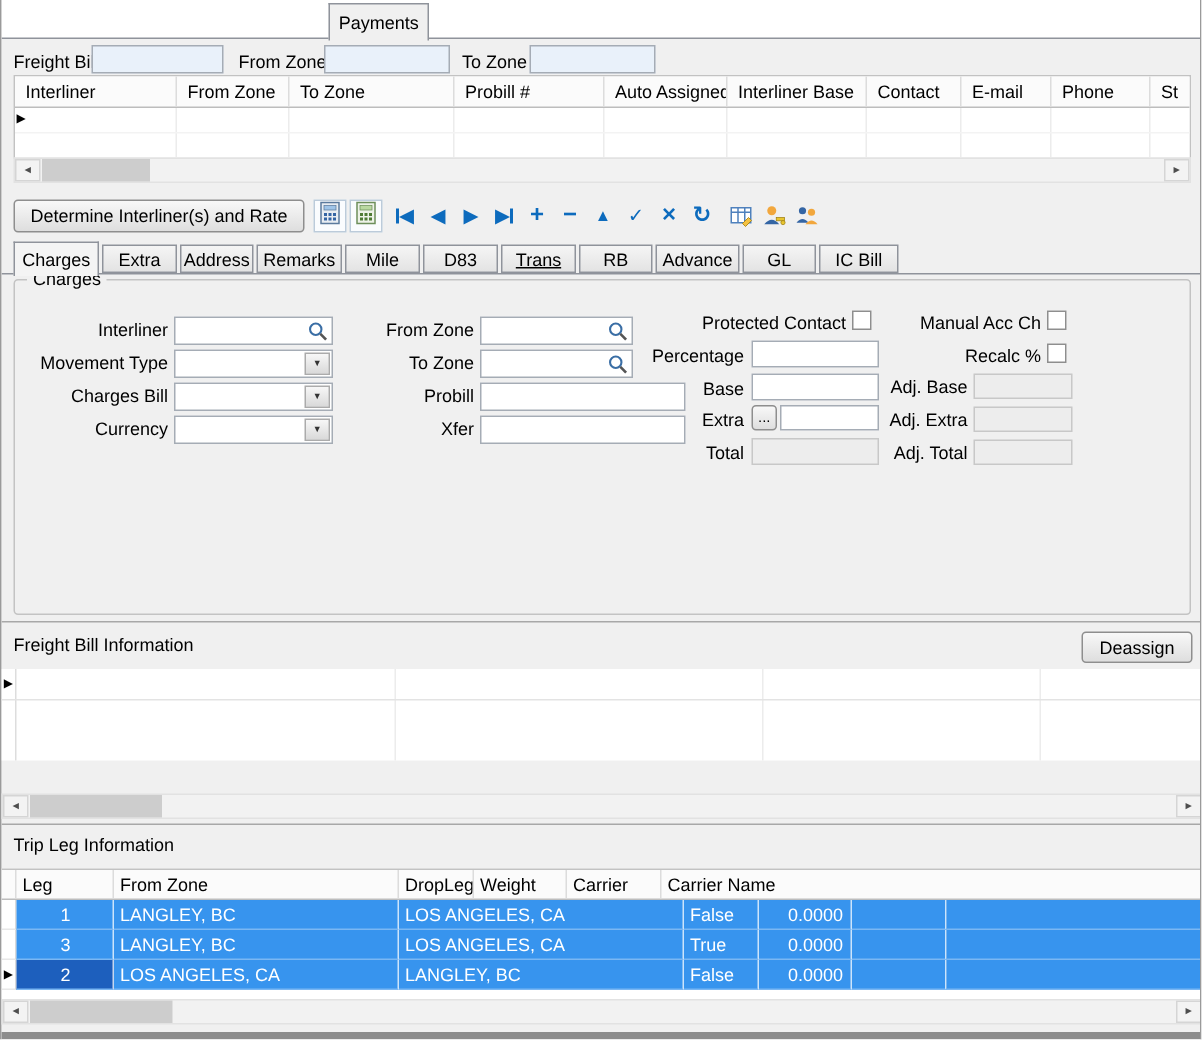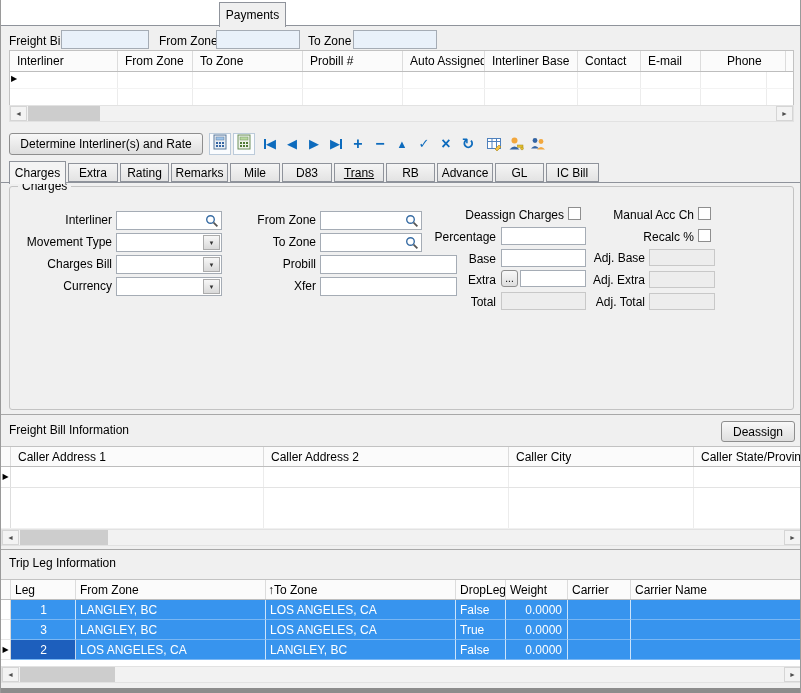--- a/index.html
+++ b/index.html
@@ -76,21 +76,21 @@
     <div class="grid" style="left:8px;top:24px;width:785px;height:56px;">
       <div class="ghead">
         <div class="ghc" style="width:108px;">Interliner</div>
         <div class="ghc" style="width:75px;">From Zone</div>
         <div class="ghc" style="width:110px;">To Zone</div>
         <div class="ghc" style="width:100px;">Probill #</div>
         <div class="ghc" style="width:82px;">Auto Assigned</div>
         <div class="ghc" style="width:93px;">Interliner Base</div>
         <div class="ghc" style="width:63px;">Contact</div>
         <div class="ghc" style="width:60px;">E-mail</div>
-        <div class="ghc" style="width:66px;margin-left:19px;">Phone</div>
+        <div class="ghc" style="width:66px;">Phone</div>
         <div class="ghc" style="flex:1;border-right:none;">St</div>
       </div>
       <div class="gbody" style="height:33px;">
         <div class="gbc" style="width:108px;"></div>
         <div class="gbc" style="width:75px;"></div>
         <div class="gbc" style="width:110px;"></div>
         <div class="gbc" style="width:100px;"></div>
         <div class="gbc" style="width:82px;"></div>
         <div class="gbc" style="width:93px;"></div>
         <div class="gbc" style="width:63px;"></div>
@@ -173,21 +173,21 @@
         <path d="M1 12.5 Q5 7.5 9 12.5 Z" fill="#3465A4"></path>
         <circle cx="11" cy="5.5" r="2.4" fill="#F2A73D"></circle>
         <path d="M7 13.5 Q11 8.5 15 13.5 Z" fill="#F2A73D"></path>
       </svg>
     </div>
 
     <div class="tab-line"></div>
     <div class="tabstrip">
       <div class="tab sel" style="width:57px;"><span>Charges</span></div>
       <div class="tab" style="width:50px;"><span>Extra</span></div>
-      <div class="tab" style="width:49px;"><span>Rating</span></div>
+      <div class="tab" style="width:49px;"><span>Address</span></div>
       <div class="tab" style="width:57px;"><span>Remarks</span></div>
       <div class="tab" style="width:50px;"><span>Mile</span></div>
       <div class="tab" style="width:50px;"><span>D83</span></div>
       <div class="tab" style="width:50px;text-decoration:underline;"><span>Trans</span></div>
       <div class="tab" style="width:49px;"><span>RB</span></div>
       <div class="tab" style="width:56px;"><span>Advance</span></div>
       <div class="tab" style="width:49px;"><span>GL</span></div>
       <div class="tab" style="width:53px;"><span>IC Bill</span></div>
     </div>
 
@@ -238,21 +238,21 @@
           <line x1="8.6" y1="8.6" x2="12.4" y2="12.4" stroke="#555555" stroke-width="1.8"></line>
         </svg>
       </div>
 
       <span class="lbl lbl-r" style="left:240px;top:70px;width:66px;">Probill</span>
       <input class="tb" style="left: 310px; top: 68px; width: 137px;" value="">
 
       <span class="lbl lbl-r" style="left:240px;top:92px;width:66px;">Xfer</span>
       <input class="tb" style="left: 310px; top: 90px; width: 137px;" value="">
 
-      <span class="lbl lbl-r" style="left:410px;top:21px;width:144px;">Deassign Charges</span>
+      <span class="lbl lbl-r" style="left:410px;top:21px;width:144px;">Protected Contact</span>
       <div class="checkbox" style="left:558px;top:20px;"></div>
 
       <span class="lbl lbl-r" style="left:386px;top:43px;width:100px;">Percentage</span>
       <input class="tb" style="left: 491px; top: 40px; width: 85px; height: 18px;" value="">
 
       <span class="lbl lbl-r" style="left:386px;top:65px;width:100px;">Base</span>
       <input class="tb" style="left: 491px; top: 62px; width: 85px; height: 18px;" value="">
 
       <span class="lbl lbl-r" style="left:386px;top:86px;width:100px;">Extra</span>
       <button class="btn" style="left:491px;top:83px;width:17px;height:17px;font-size:10px;line-height:8px;">...</button>
@@ -276,27 +276,20 @@
       <span class="lbl lbl-r" style="left:555px;top:108px;width:80px;">Adj. Total</span>
       <input class="tb tb-gray" style="left: 639px; top: 106px; width: 66px; height: 17px;" value="">
     </div>
   </div>
 
   <div class="panel" style="top:414px;height:135px;border-top:1px solid #A8A8A8;">
     <span class="lbl" style="left:8px;top:8px;">Freight Bill Information</span>
     <button class="btn" style="left:720px;top:6px;width:74px;height:21px;">Deassign</button>
 
     <div class="abs" style="left:0;top:31px;width:801px;">
-      <div class="ghead" style="border-top:1px solid #C2C2C2;">
-        <div class="ghc" style="width:10px;padding:0;"></div>
-        <div class="ghc" style="width:253px;">Caller Address 1</div>
-        <div class="ghc" style="width:245px;">Caller Address 2</div>
-        <div class="ghc" style="width:185px;">Caller City</div>
-        <div class="ghc" style="flex:1;border-right:none;">Caller State/Provin</div>
-      </div>
       <div class="gbody" style="height:61px;">
         <div class="gbc" style="width:10px;border-right:1px solid #DDDDDD;">
           <span class="ind-arrow" style="line-height:19px;">▶</span>
         </div>
         <div class="gbc" style="width:253px;"></div>
         <div class="gbc" style="width:245px;"></div>
         <div class="gbc" style="width:185px;"></div>
         <div class="gbc" style="flex:1;border-right:none;"></div>
         <div class="abs" style="left:0;top:20px;width:100%;border-top:1px solid #E3E3E3;"></div>
       </div>
@@ -309,21 +302,20 @@
     </div>
   </div>
 
   <div class="panel" style="top:549px;height:139px;border-top:1px solid #A8A8A8;">
     <span class="lbl" style="left:8px;top:6px;">Trip Leg Information</span>
 
     <div class="ghead abs" style="left:0;top:29px;width:801px;border-top:1px solid #C2C2C2;">
       <div class="ghc" style="width:10px;padding:0;"></div>
       <div class="ghc" style="width:65px;padding-left:4px;">Leg</div>
       <div class="ghc" style="width:190px;padding-left:4px;">From Zone</div>
-      <div class="ghc" style="width:190px;padding-left:2px;"><span>↑</span><span>To Zone</span></div>
       <div class="ghc" style="width:50px;padding-left:4px;">DropLeg</div>
       <div class="ghc" style="width:62px;padding-left:4px;">Weight</div>
       <div class="ghc" style="width:63px;padding-left:4px;">Carrier</div>
       <div class="ghc" style="flex:1;border-right:none;padding-left:4px;">Carrier Name</div>
     </div>
 
     <div class="trow" style="top:50px;">
       <div class="tc ind" style="width:10px;"></div>
       <div class="tc num" style="width:65px;">1</div>
       <div class="tc" style="width:190px;">LANGLEY, BC</div>

